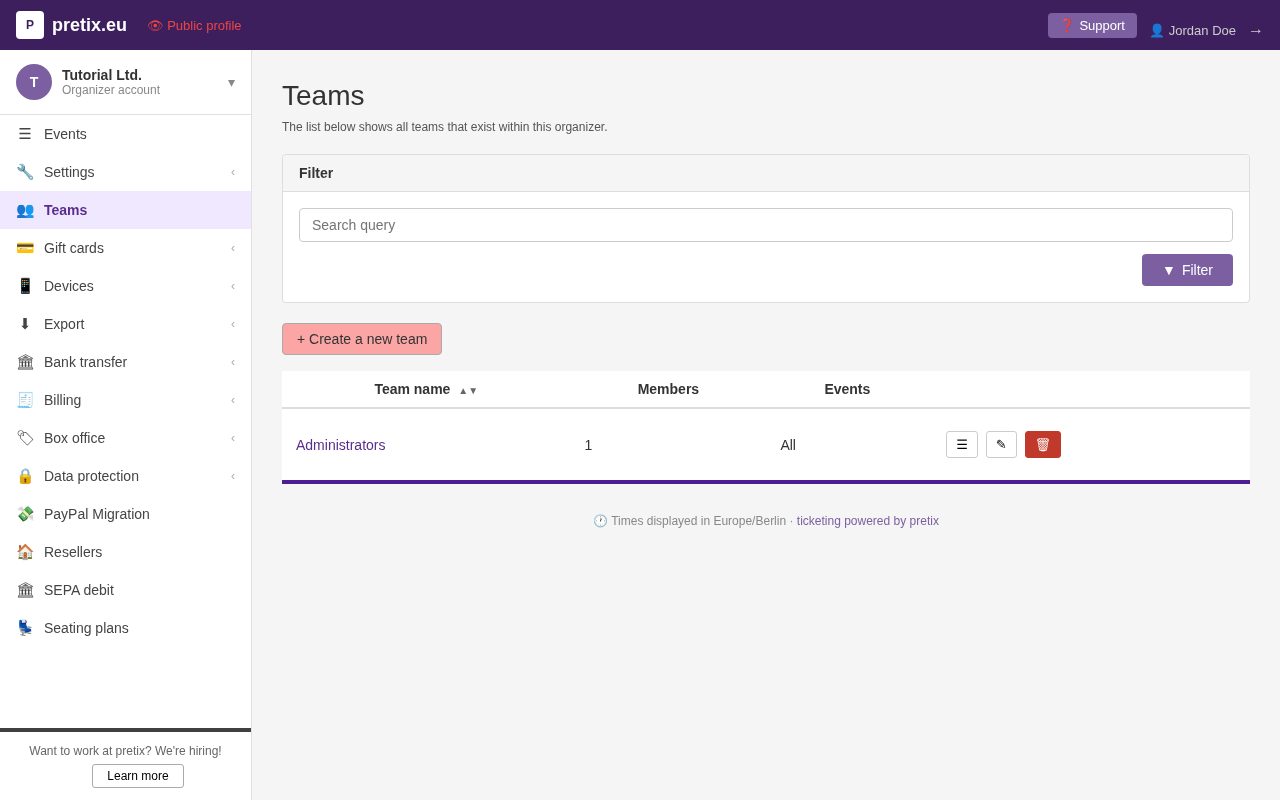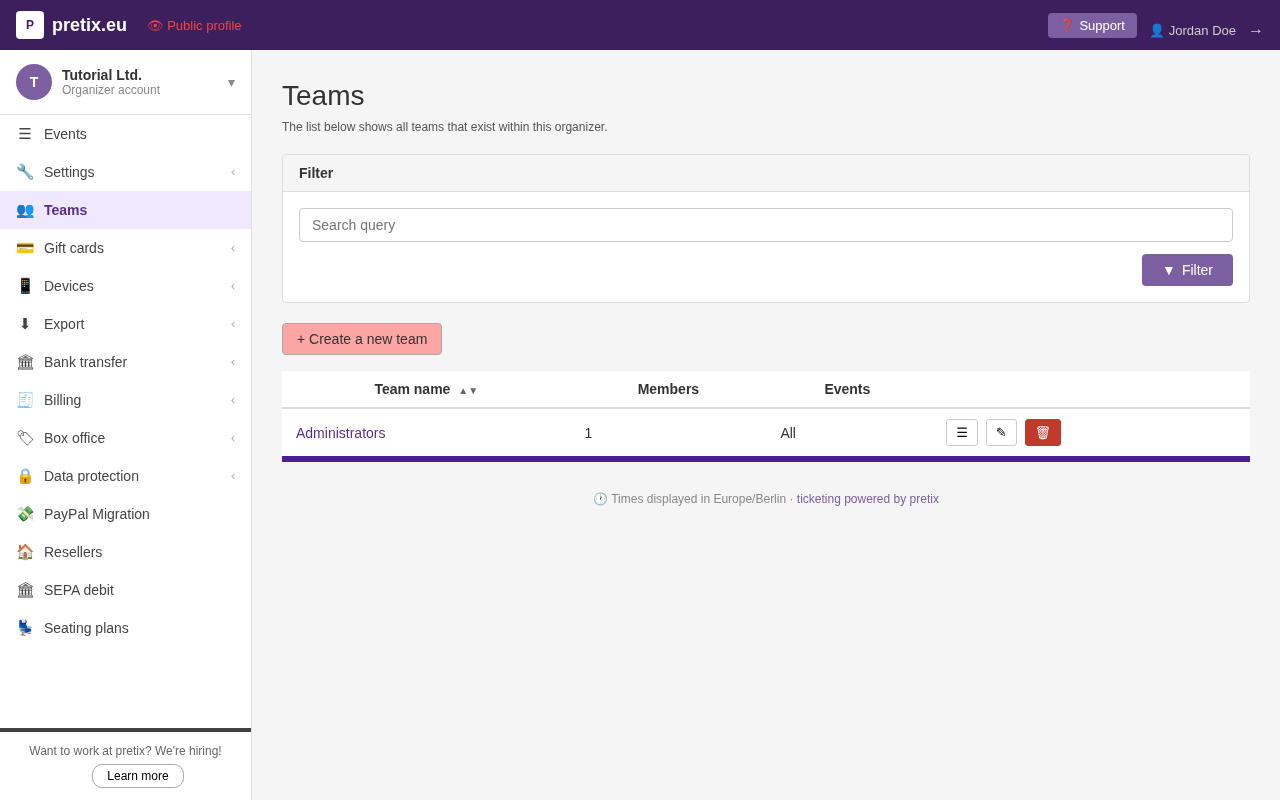--- a/index.html
+++ b/index.html
@@ -59,21 +59,21 @@
     .sidebar-item.active { background: #f0e8ff; color: #5a2d8c; font-weight: bold; }
     .sidebar-item .icon { width: 18px; text-align: center; font-size: 15px; }
     .sidebar-item .label { flex: 1; }
     .sidebar-item .chevron { color: #aaa; font-size: 12px; }
 
     .sidebar-footer {
       padding: 12px 6px; border-top: 4px solid #404040; text-align: center; font-size: 12px; color: #666;
     }
     .learn-more-btn {
       margin-top: 6px; padding: 4px 14px; border: 1px solid #aaa; background: #fff;
-      cursor: pointer; border-radius: 10px; font-size: 12px; margin-left: 25px;
+      cursor: pointer; border-radius: 3px; font-size: 12px; margin-left: 25px;
     }
 
     
     .main { flex: 1; padding: 30px 30px; }
     .page-title { font-size: 28px; font-weight: normal; margin-bottom: 8px; }
     .page-desc { font-size: 12px; color: #555; margin-bottom: 20px; }
 
     
     .filter-box {
       background: #fff; border: 1px solid #ddd; border-radius: 4px; margin-bottom: 20px;
@@ -99,21 +99,21 @@
       border: 1px solid #aaa; background: #fca5a5; padding: 7px 14px;
       border-radius: 4px; cursor: pointer; font-size: 14px; color: #333; margin-bottom: 16px;
     }
 
     
     .teams-table { width: 100%; border-collapse: collapse; background: #fff; }
     .teams-table th {
       text-align: center; padding: 10px 14px; border-bottom: 2px solid #ddd;
       font-weight: bold; font-size: 14px;
     }
-    .teams-table td { padding: 10px 14px; border-bottom: 6px solid #4c1d95; font-size: 14px; }
+    .teams-table td { padding: 22px 14px; border-bottom: 4px solid #4c1d95; font-size: 14px; }
     .team-link { color: #5a2d8c; text-decoration: none; font-weight: 500; }
     .sort-icons { font-size: 10px; margin-left: 4px; color: #666; }
 
     
     .action-btn {
       border: 1px solid #ccc; background: #fff; padding: 5px 9px;
       border-radius: 3px; cursor: pointer; margin-left: 4px; font-size: 13px;
     }
     .action-btn.danger { background: #c0392b; color: #fff; border-color: #c0392b; }
 

